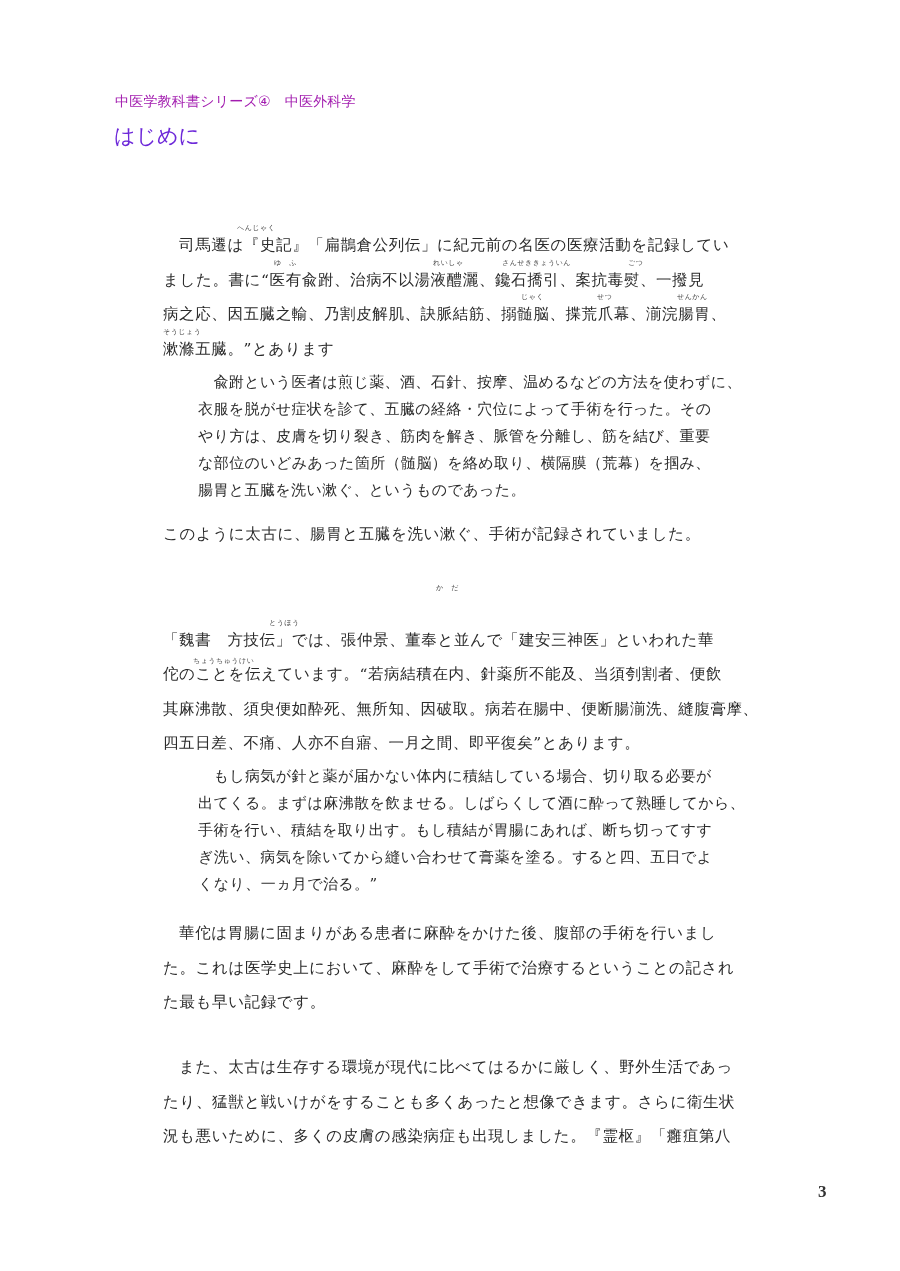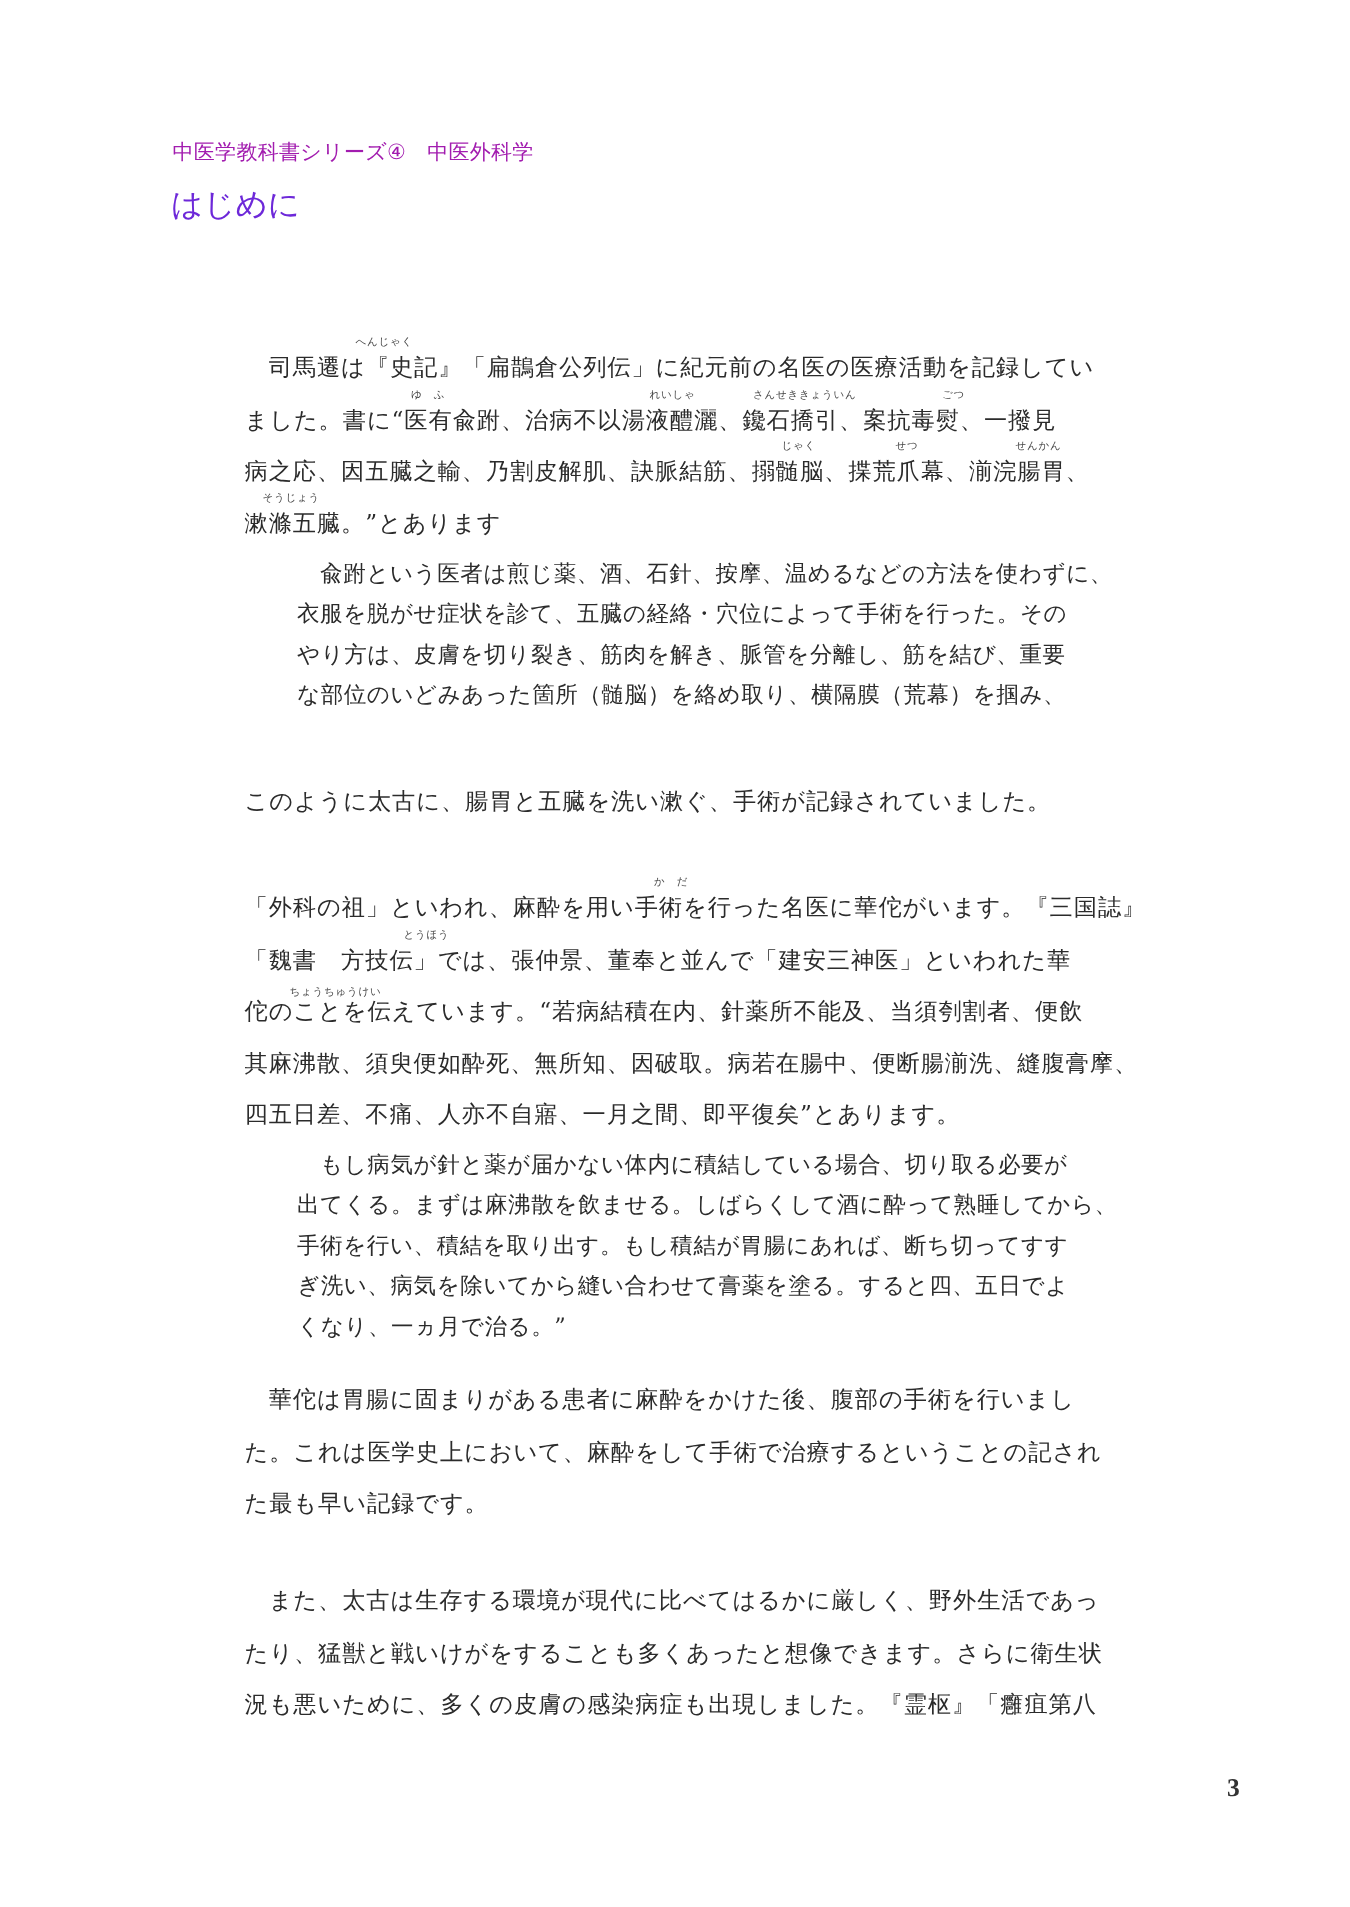--- a/index.html
+++ b/index.html
@@ -24,36 +24,37 @@
 
 <div class="series">
   <span>中医学教科書シリーズ④</span><span class="sp"></span><span>中医外科学</span>
 </div>
 <div class="title">はじめに</div>
 
 <div class="para" style="top:228px;">
   <span class="line"><span>　司馬遷は『史記』「扁鵲倉公列伝」に紀元前の名医の医療活動を記録してい</span><span class="ruby" style="left:74px;">へんじゃく</span></span>
   <span class="line"><span>ました。書に“医有兪跗、治病不以湯液醴灑、鑱石撟引、案抗毒熨、一撥見</span><span class="ruby" style="left:111px;">ゆ　ふ</span><span class="ruby" style="left:270px;">れいしゃ</span><span class="ruby" style="left:339px;">さんせききょういん</span><span class="ruby" style="left:465px;">ごつ</span></span>
   <span class="line"><span>病之応、因五臓之輸、乃割皮解肌、訣脈結筋、搦髄脳、揲荒爪幕、湔浣腸胃、</span><span class="ruby" style="left:358px;">じゃく</span><span class="ruby" style="left:434px;">せつ</span><span class="ruby" style="left:514px;">せんかん</span></span>
-  <span class="line"><span>漱滌五臓。”とあります</span><span class="ruby" style="left:0px;margin-left:12px;">そうじょう</span></span>
+  <span class="line"><span>漱滌五臓。”とあります</span><span class="ruby" style="left:0px;">そうじょう</span></span>
 </div>
 
 <div class="quote" style="top:369px;">
   <span class="line">　兪跗という医者は煎じ薬、酒、石針、按摩、温めるなどの方法を使わずに、</span>
   <span class="line">衣服を脱がせ症状を診て、五臓の経絡・穴位によって手術を行った。その</span>
   <span class="line">やり方は、皮膚を切り裂き、筋肉を解き、脈管を分離し、筋を結び、重要</span>
   <span class="line">な部位のいどみあった箇所（髄脳）を絡め取り、横隔膜（荒幕）を掴み、</span>
+  <span class="line">腸胃と五臓を洗い漱ぐ、というものであった。</span>
 </div>
 
 <div class="para" style="top:517px;">
   <span class="line">このように太古に、腸胃と五臓を洗い漱ぐ、手術が記録されていました。</span>
 </div>
 
 <div class="para" style="top:588px;">
-  <span class="line"><span>「外科の祖」といわれ、麻酔を用い手術を行った名医に華佗がいます。『三国誌』</span><span class="ruby" style="left:273px;">か　だ</span></span>
+  <span class="line"><span class="ruby" style="left:273px;">か　だ</span></span>
   <span class="line"><span>「魏書　方技伝」では、張仲景、董奉と並んで「建安三神医」といわれた華</span><span class="ruby" style="left:30px;margin-top:38px;">ちょうちゅうけい</span><span class="ruby" style="left:106px;">とうほう</span></span>
   <span class="line">佗のことを伝えています。“若病結積在内、針薬所不能及、当須刳割者、便飲</span>
   <span class="line">其麻沸散、須臾便如酔死、無所知、因破取。病若在腸中、便断腸湔洗、縫腹膏摩、</span>
   <span class="line">四五日差、不痛、人亦不自寤、一月之間、即平復矣”とあります。</span>
 </div>
 
 <div class="quote" style="top:763px;">
   <span class="line">　もし病気が針と薬が届かない体内に積結している場合、切り取る必要が</span>
   <span class="line">出てくる。まずは麻沸散を飲ませる。しばらくして酒に酔って熟睡してから、</span>
   <span class="line">手術を行い、積結を取り出す。もし積結が胃腸にあれば、断ち切ってすす</span>

